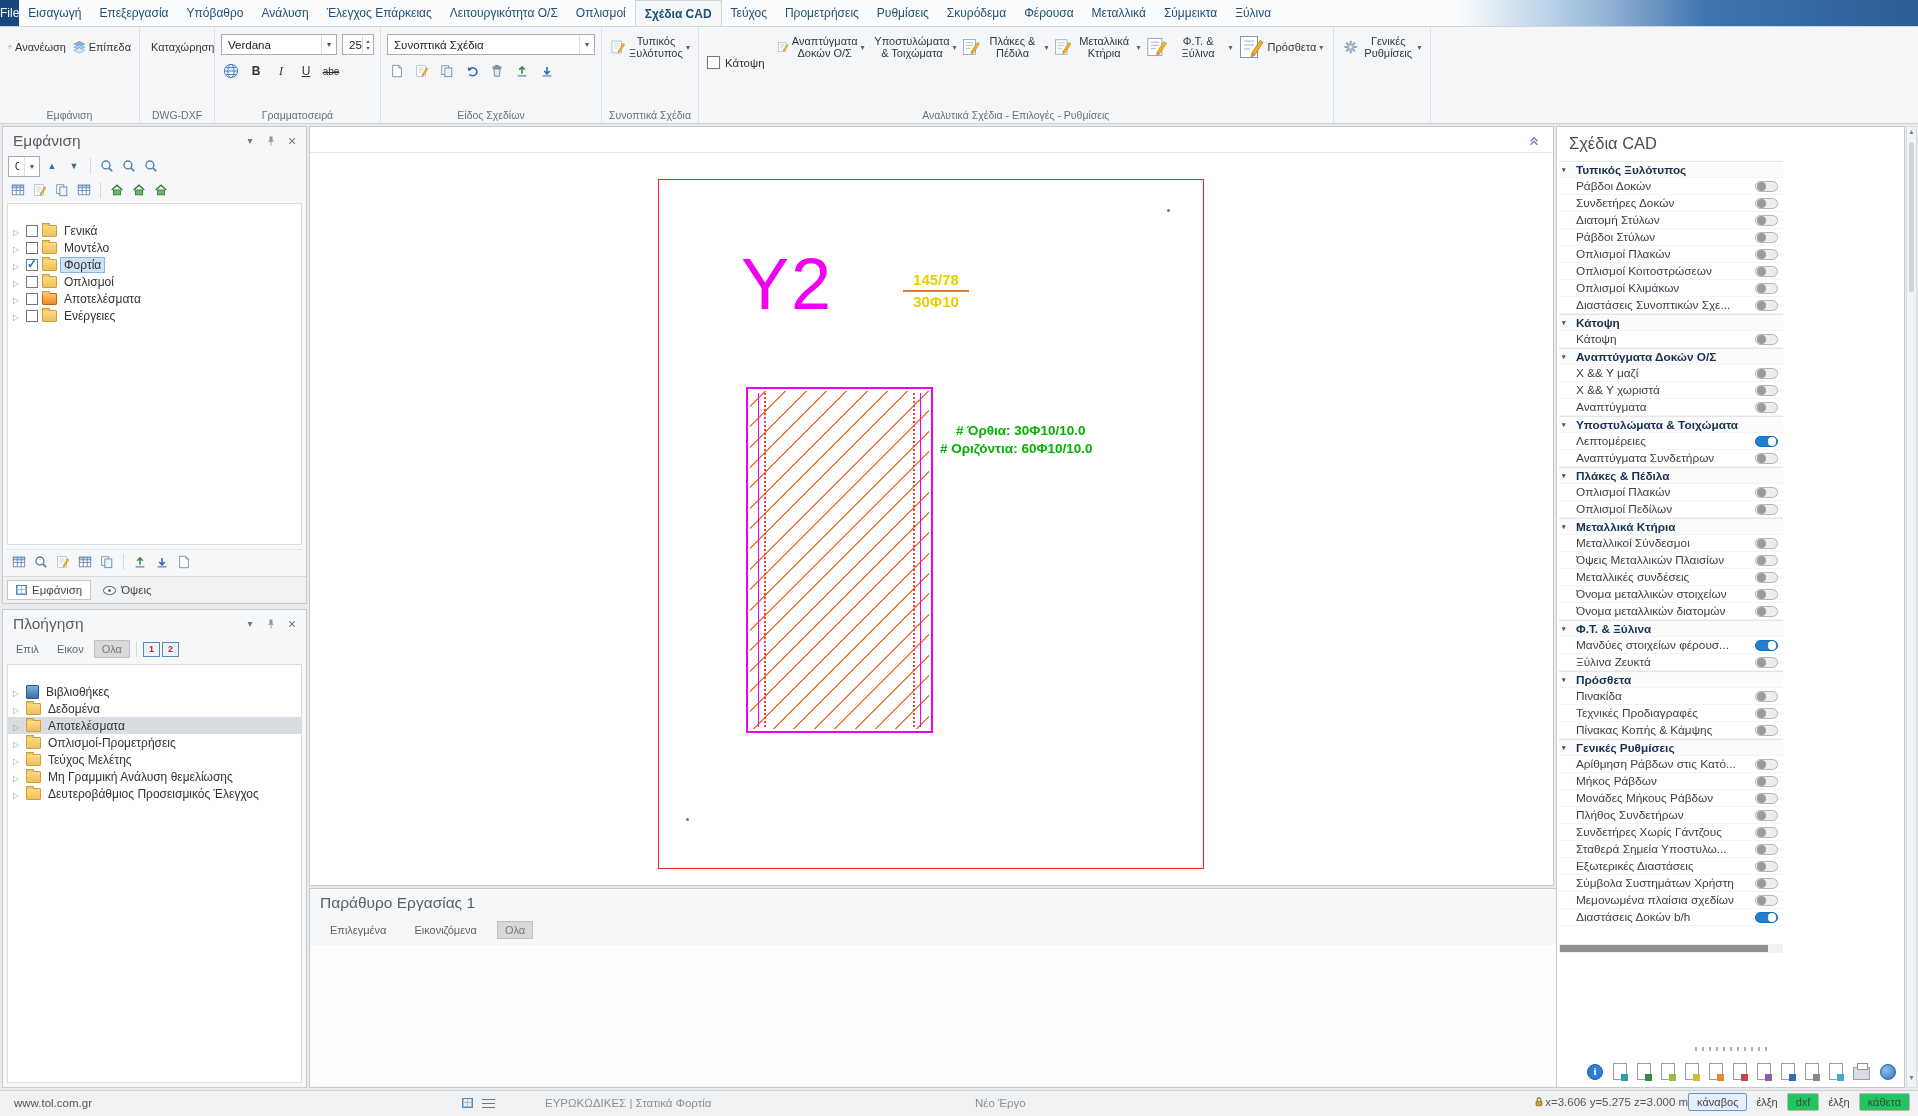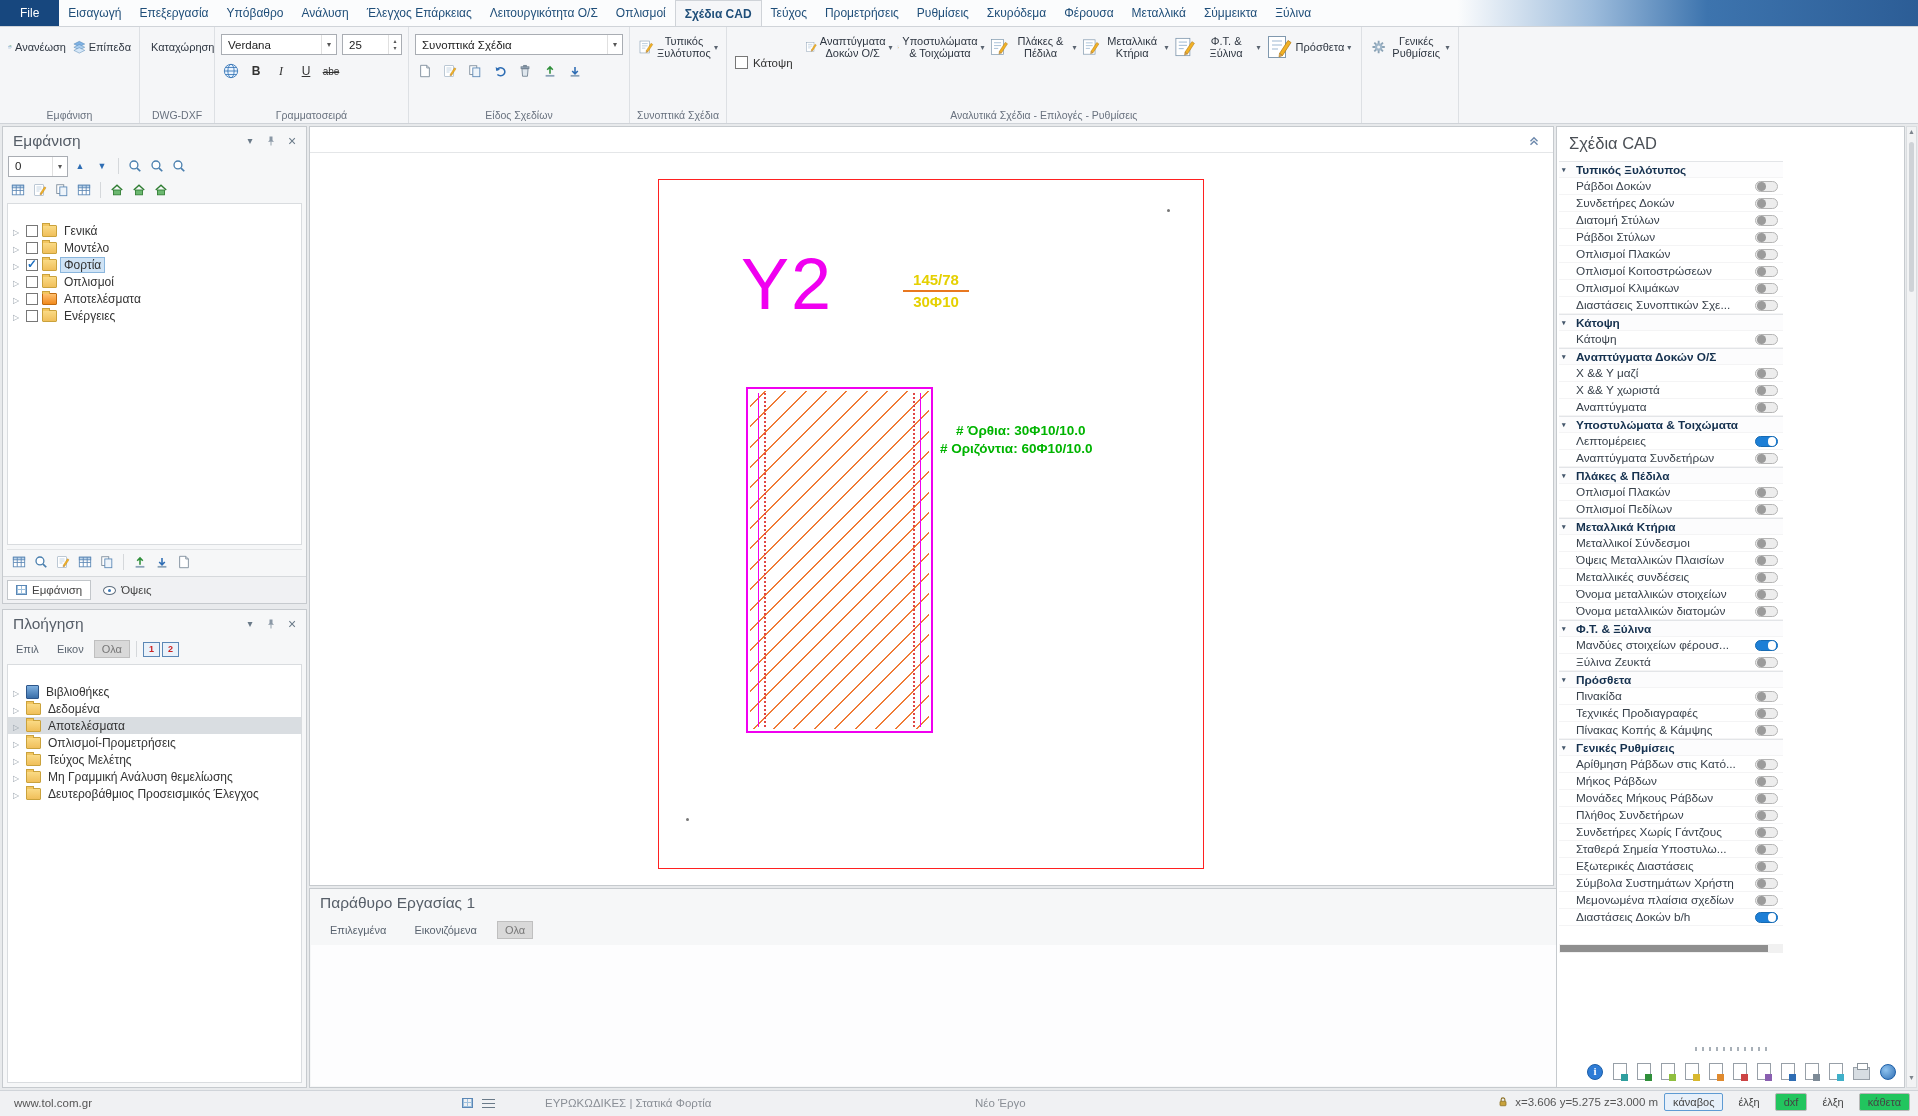--- a/index.html
+++ b/index.html
@@ -7,21 +7,21 @@
 button{font-family:inherit;background:none;border:none;cursor:pointer;color:inherit}
 svg{display:block}
 .ic12{width:12px;height:12px}.ic14{width:14px;height:14px}.ic16{width:16px;height:16px}.ic28{width:28px;height:28px}
 
 
 .menubar{position:absolute;top:0;left:0;right:0;height:27px;display:flex;align-items:stretch;
  background:linear-gradient(to right,#fbfcfd 0%,#fbfcfd 76%,#9dbcdc 83%,#3d74ae 89%,#2c5d96 100%);
  border-bottom:1px solid #d0d4d9}
 .tabs{display:flex;align-items:stretch}
 .mtab{display:flex;align-items:center;padding:0 9px;font-size:12px;color:#1f4e79;white-space:nowrap}
-.mtab.primary{background:#17477e;color:#fff;padding:0 20px}
+.mtab.primary{background:#17477e;color:#fff;padding:0 0}
 .mtab.active{background:#f5f6f8;border:1px solid #cfd3d8;border-bottom:none;font-weight:bold}
 .mright{display:flex;align-items:center;margin-left:auto;padding-right:10px;color:#fff}
 .msearch{font-size:11.5px;color:#eaf2fb;margin-left:6px}
 .mtitle{font-size:12px;margin-left:34px;white-space:nowrap}
 .mstyle{font-size:11.5px;margin-left:22px}
 .caret-w{margin-left:4px}.caret-w::after{content:"▾";font-size:9px;color:#d8e4f2}
 
 
 .ribbon{position:absolute;top:27px;left:0;right:0;height:97px;background:#f5f6f8;border-bottom:1px solid #cfd3d8;display:flex}
 .rgroup{position:relative;display:flex;align-items:flex-start;padding:3px 6px 16px;border-right:1px solid #dde0e4}
@@ -36,21 +36,21 @@
 .frow.disabled{opacity:.5}
 .flabel{font-size:11.5px;color:#3d4550;white-space:nowrap}
 .combo{display:inline-flex;align-items:center;height:21px;background:#fff;border:1px solid #a9adb3;font-size:11.5px;padding-left:6px;color:#222;white-space:nowrap}
 .combo>span:first-child{flex:1;overflow:hidden}
 .cbtn{width:15px;height:100%;display:flex;align-items:center;justify-content:center;margin-left:5px;border-left:1px solid #e0e0e0}
 .cbtn::after{content:"▾";font-size:8px;color:#555}
 .spin{display:inline-flex;align-items:center;height:21px;background:#fff;border:1px solid #a9adb3;font-size:11.5px;padding-left:6px;color:#222}
 .spin>span:first-child{flex:1}
 .spinbtns{width:13px;height:100%;display:flex;flex-direction:column;align-items:center;justify-content:center;border-left:1px solid #e0e0e0;font-size:6px;color:#555;line-height:7px}
 .spinbtns::before{content:"▴"}.spinbtns::after{content:"▾"}
-.w170{width:172px}.w130{width:116px}.w46{width:60px}.w210{width:208px}.w52{width:50px}
+.w170{width:172px}.w130{width:116px}.w46{width:32px}.w210{width:208px}.w52{width:50px}
 .tbtn{width:20px;height:20px;display:inline-flex;align-items:center;justify-content:center;border:1px solid transparent;border-radius:2px;font-size:12px;color:#333}
 .fb{font-weight:bold}.fi{font-style:italic;font-family:"Liberation Serif",serif}.fu{text-decoration:underline}.fs{text-decoration:line-through;font-size:10px}
 .rcheck{display:flex;align-items:center;gap:5px;font-size:11.5px;color:#333;margin:26px 10px 0 2px;white-space:nowrap}
 .cb{width:13px;height:13px;background:#fff;border:1px solid #777;display:inline-block;position:relative;flex:none}
 .vsep{width:1px;height:16px;background:#d5d8db;margin:0 4px}
 
 
 .main{position:absolute;top:124px;left:0;right:0;bottom:26px}
 .panel{position:absolute;background:#f6f7f8;border:1px solid #c6cace}
 .display-panel{left:2px;top:2px;width:305px;height:478px}
@@ -154,21 +154,21 @@
 .va.dn{bottom:1px}.va.dn::after{content:"▼"}
 .vthumb{position:absolute;left:2px;right:2px;top:15px;height:150px;background:#cfd3d7;border-radius:3px}
 
 
 .statusbar{position:absolute;left:0;right:0;bottom:0;height:26px;background:#f0f1f3;border-top:1px solid #d0d4d9;font-size:11.5px;color:#555}
 .sb-link{position:absolute;left:14px;top:6px}
 .sb-icons{position:absolute;left:462px;top:7px;display:flex;gap:9px;align-items:center}
 .ic-list{width:13px;height:10px;background:repeating-linear-gradient(0deg,#6a7a88 0 1.5px,transparent 1.5px 4px)}
 .sb-codes{position:absolute;left:545px;top:6px;color:#8a8f96}
 .sb-project{position:absolute;left:975px;top:6px;color:#8a8f96}
-.sb-right{position:absolute;right:8px;top:2px;display:flex;align-items:center;gap:6px}
+.sb-right{position:absolute;right:8px;top:2px;display:flex;align-items:center;}
 .sbtn{font-size:11px;color:#444;padding:2px 8px;border:1px solid transparent;border-radius:2px}
 .sbtn.active{background:#e7f0fa;border-color:#5e9bd3}
 .sbtn.pressed{background:#22c55e;border-color:#b8b8b8}
 </style>
 </head>
 <body>
 
 <svg width="0" height="0" style="position:absolute">
   <symbol id="sy-draw" viewBox="0 0 28 28">
     <rect x="3.5" y="3.5" width="17" height="21" fill="#fff" stroke="#8098ae"></rect>

